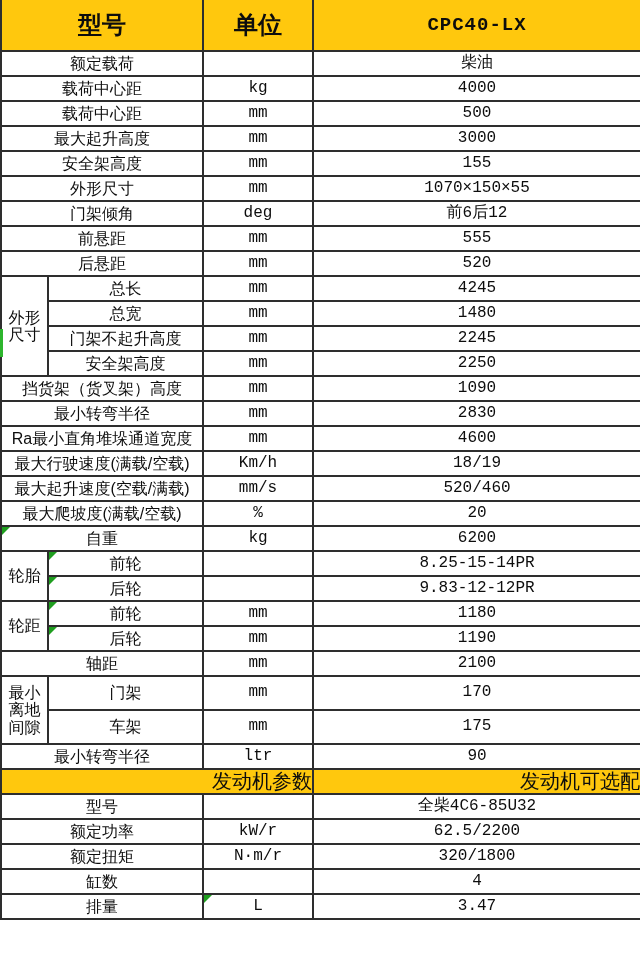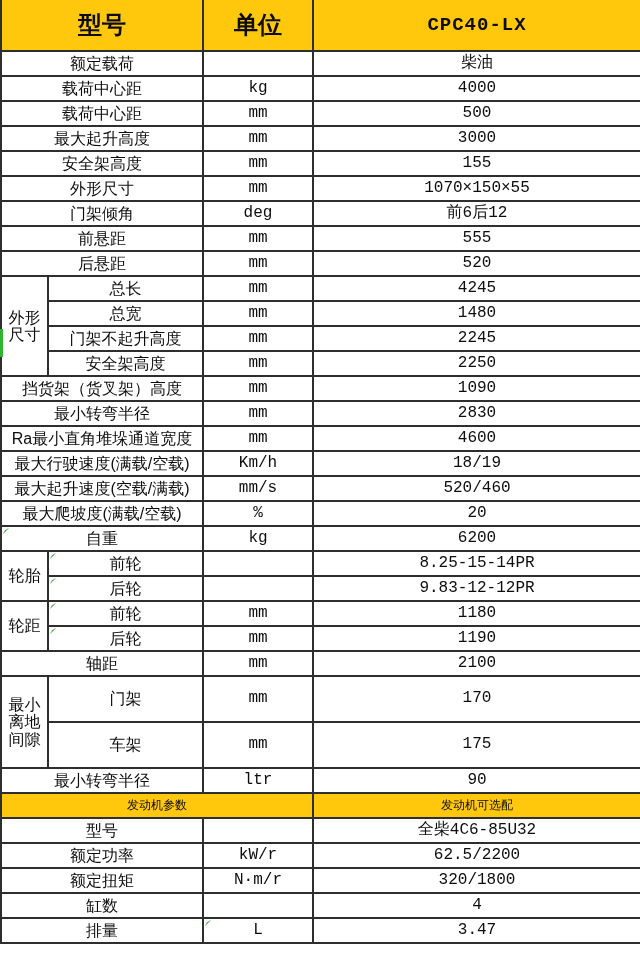--- a/index.html
+++ b/index.html
@@ -32,40 +32,41 @@
     font-family:"Liberation Sans",sans-serif;
     font-weight:bold;
     font-size:24px;
   }
   th.model-value{
     font-family:"Liberation Mono","DejaVu Sans Mono",monospace;
     font-size:19px;
     letter-spacing:1px;
   }
   tbody tr{height:25px;}
-  tbody tr.tall{height:46px;}
+  tbody tr.tall{height:34px;}
   tbody td{
     font-family:"Liberation Sans",sans-serif;
     font-size:16px;
   }
   td.unit-cell,td.value-cell{
     font-family:"Liberation Mono","DejaVu Sans Mono",monospace;
     font-size:16px;
   }
   td.group-cell{
     font-family:"Liberation Sans",sans-serif;
     font-size:16px;
     padding:0 5px;
     word-break:break-all;
   }
   tr.section td{
     background:var(--header-bg);
-    font-size:12px;
-  }
-  td.tri{position:relative;border-radius:10px;}
+    font-size:20px;
+    text-align:right;
+  }
+  td.tri{position:relative;}
   td.tri::before{
     content:"";
     position:absolute;
     top:0;left:0;
     width:0;height:0;
     border-top:8px solid var(--marker);
     border-right:8px solid transparent;
   }
   .edge-mark{
     position:absolute;

